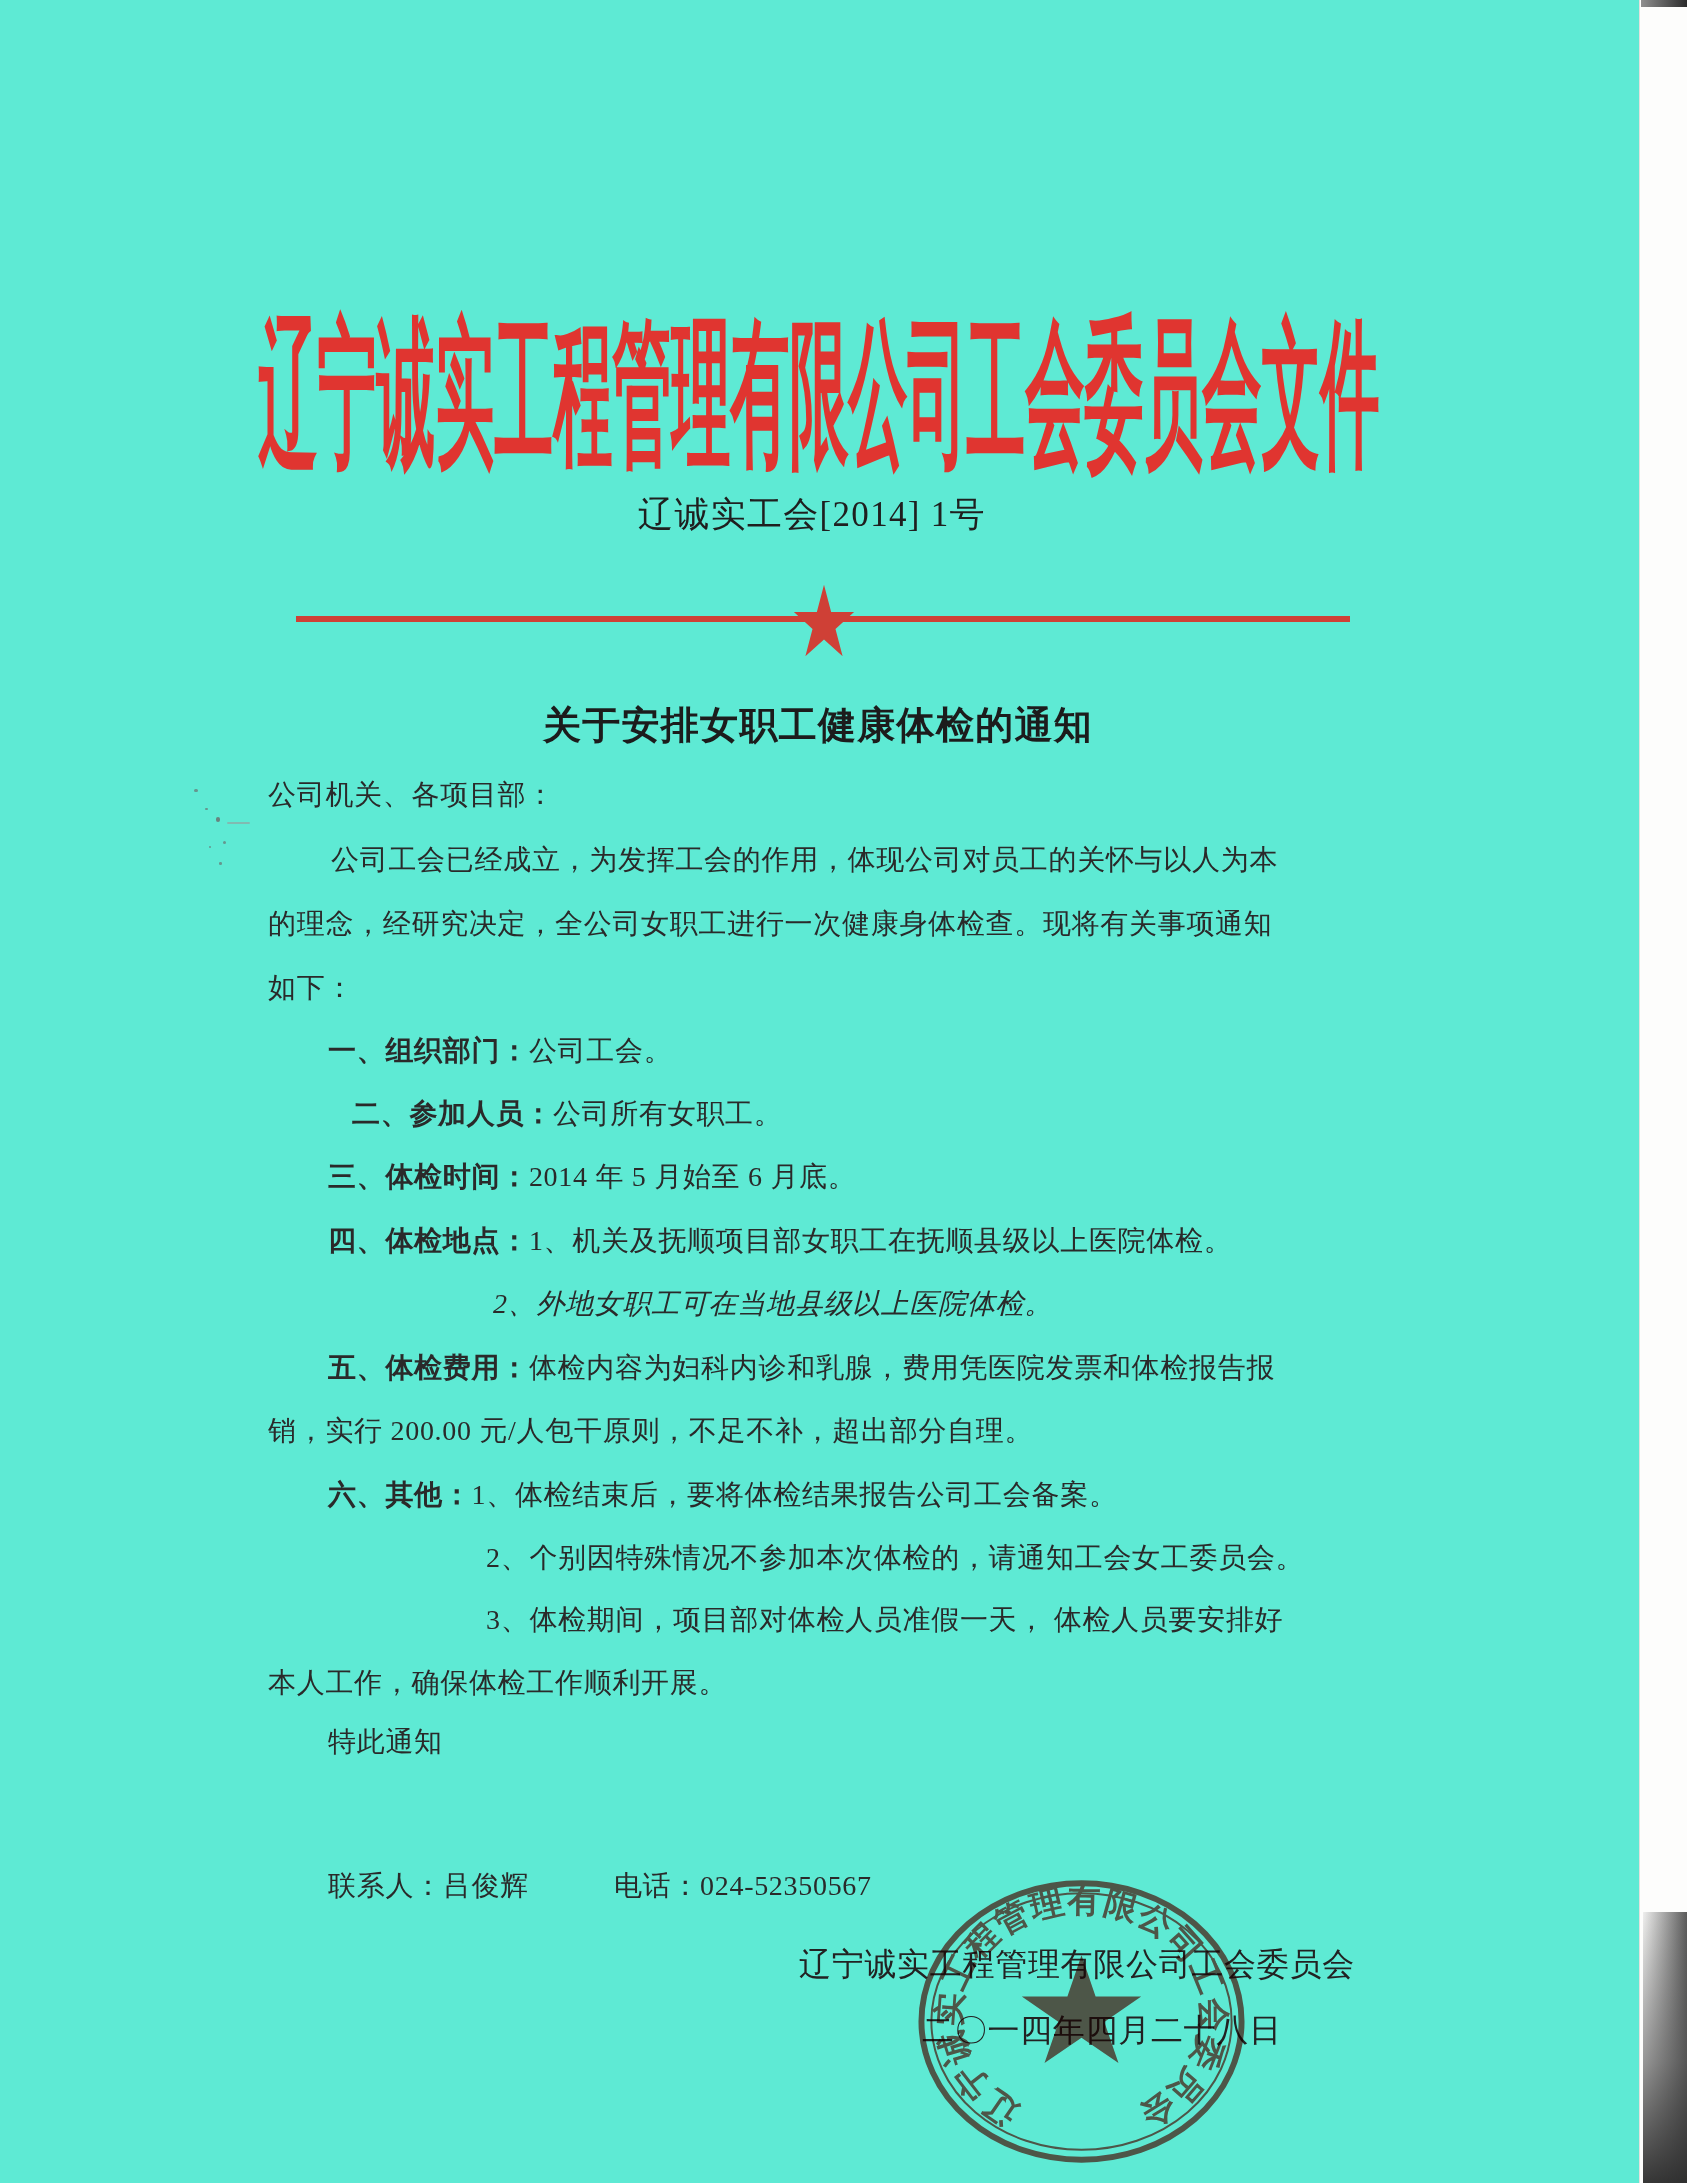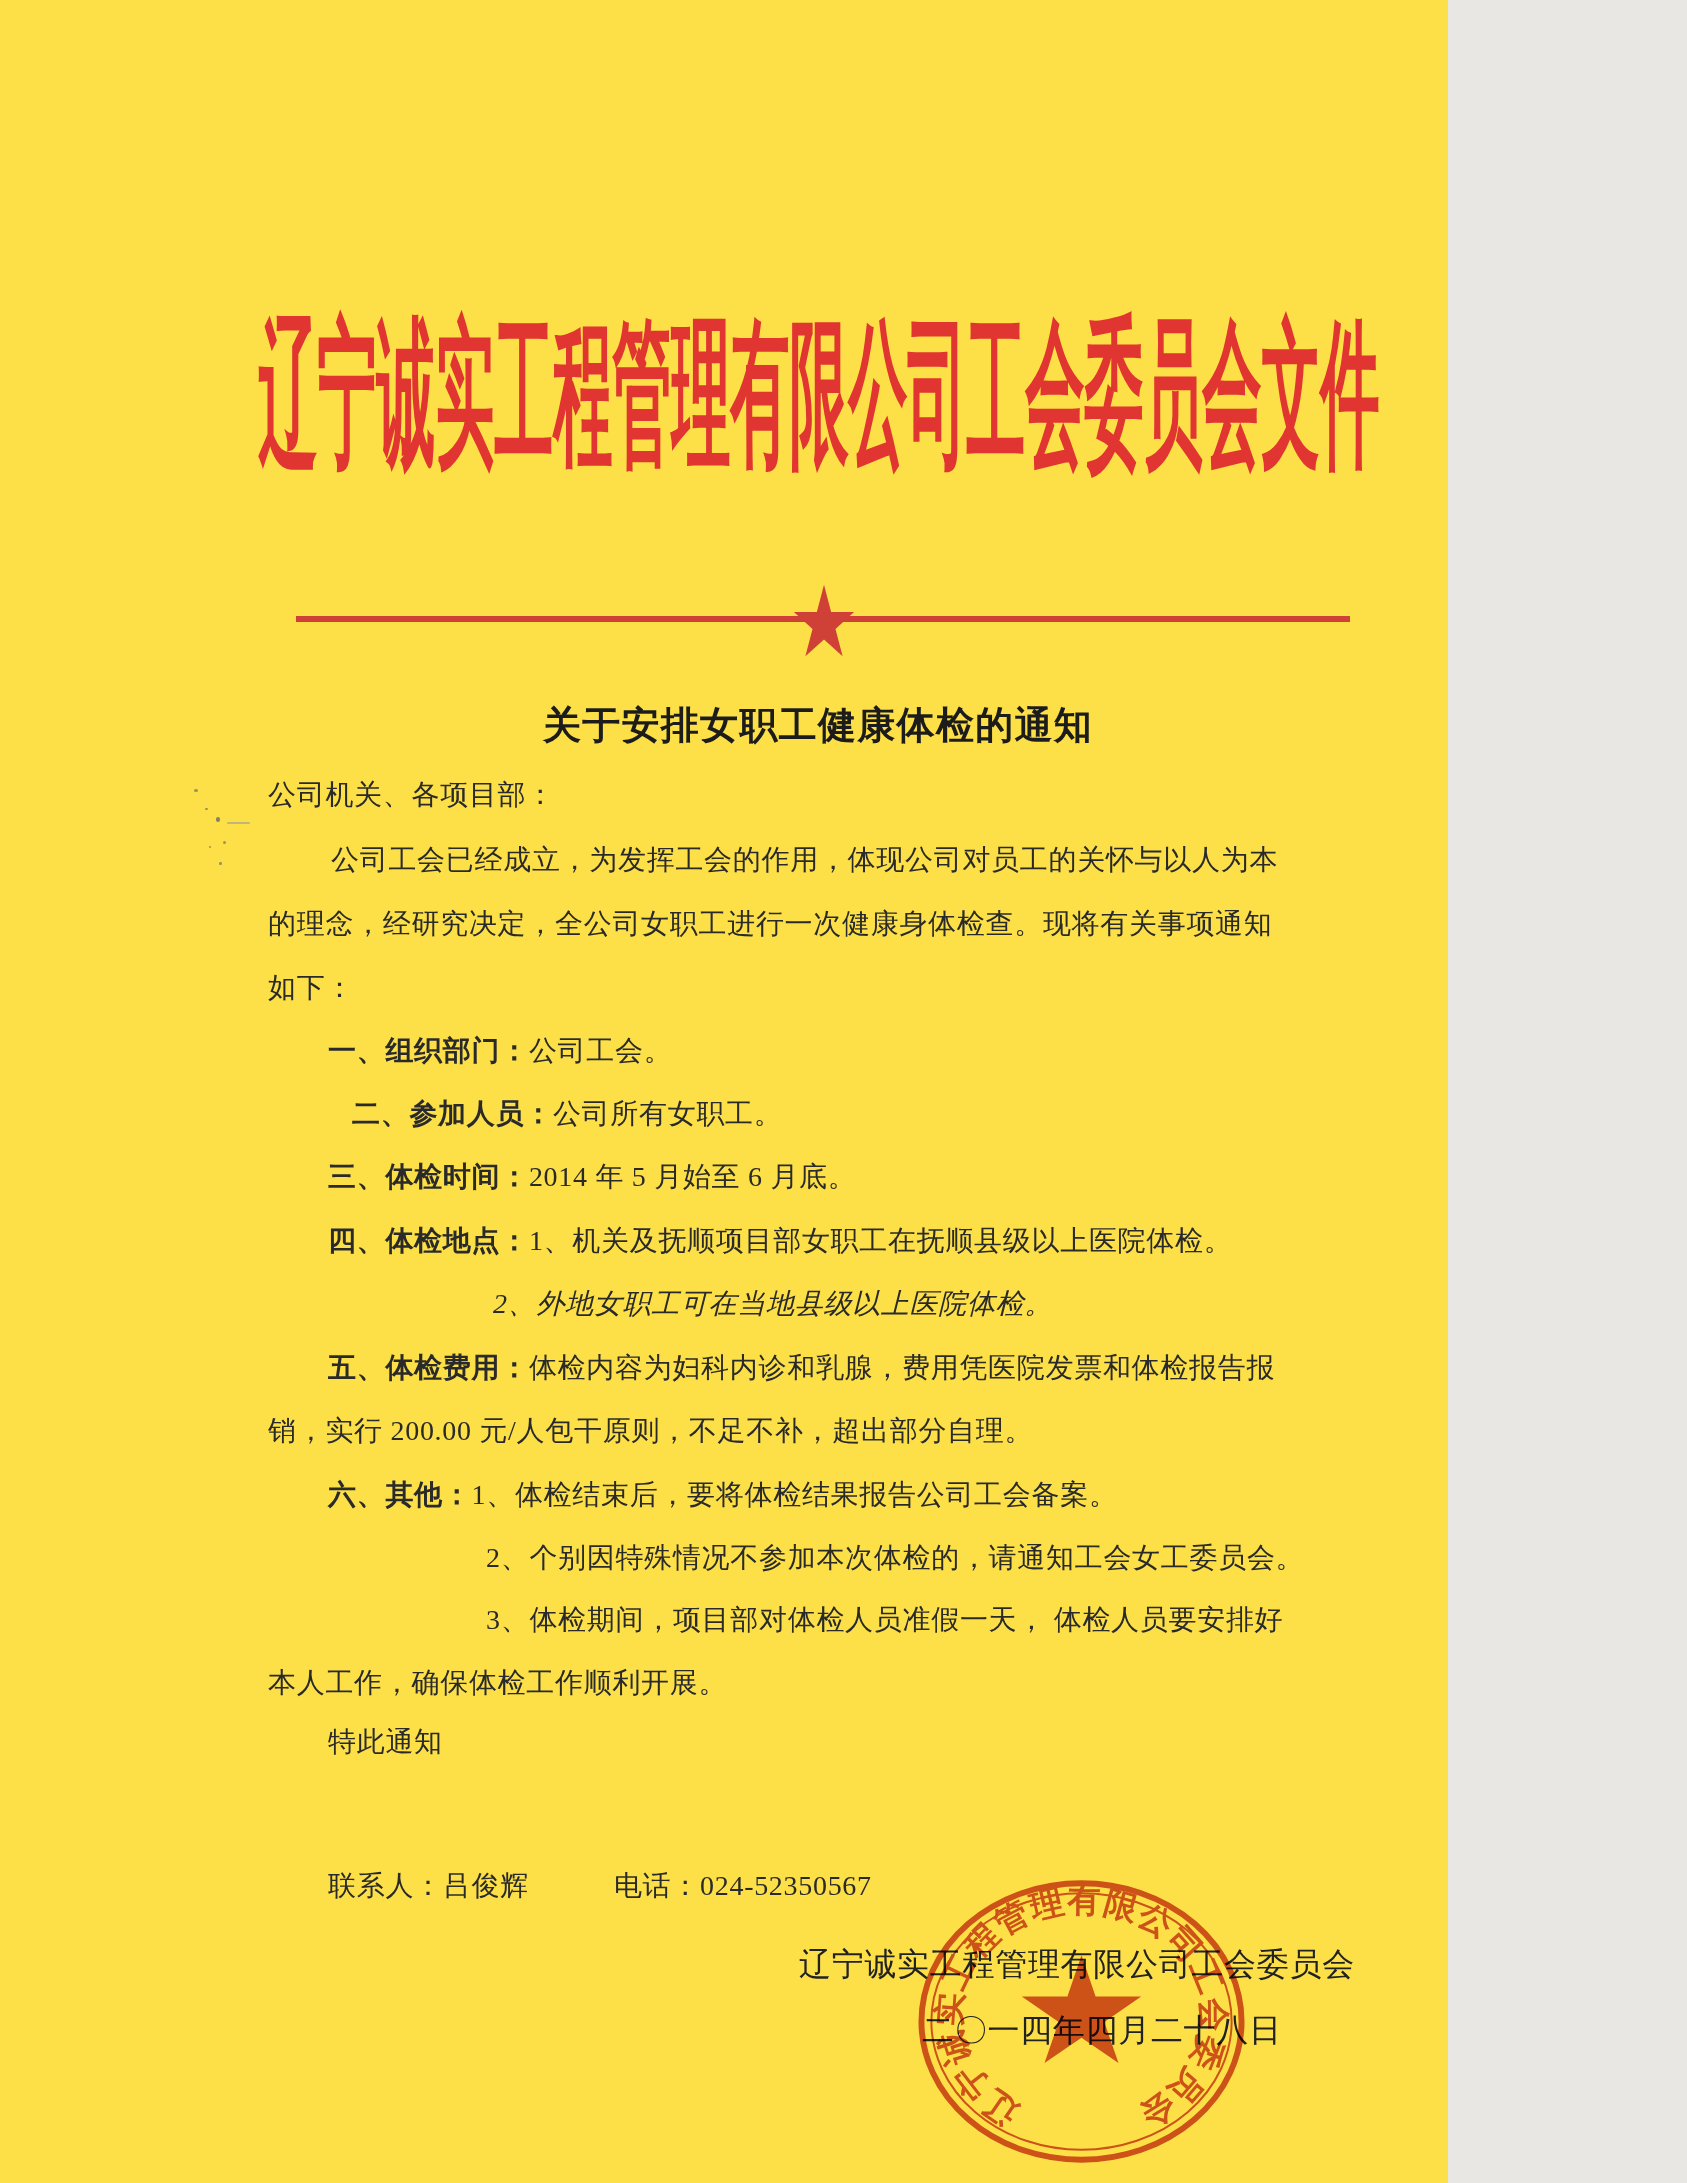--- a/index.html
+++ b/index.html
@@ -1,19 +1,19 @@
 <!DOCTYPE html>
 <html style="font-size:10.6px"><head>
 <meta charset="utf-8">
 <style>
   html,body{margin:0;padding:0;background:#e9e7e4;}
   .page{
     position:relative;
-    width:1448px;height:2183px;
-    background:#fde047;
+    width:1687px;height:2183px;
+    background:#5eead4;
     overflow:hidden;
     font-family:"Liberation Serif", serif;
     color:#262626;
   }
   
   .red-title{
     position:absolute;top:289px;left:819px;
     transform:translateX(-50%) scaleY(2.72);
     transform-origin:top center;
     white-space:nowrap;
@@ -93,20 +93,21 @@
   .smudge i:nth-child(5){left:20px;top:65px;width:2px;height:2px;}
   .smudge i:nth-child(6){left:30px;top:81px;width:2.6px;height:2.6px;}
   .smudge .dash{position:absolute;left:38px;top:41px;width:22.5px;height:2px;background:#9a9a9a;opacity:.6;border-radius:1.3px;}
 </style>
 </head>
 <body>
 
 <div class="page">
 
   <div class="red-title">辽宁诚实工程管理有限公司工会委员会文件</div>
+  <div class="doc-no">辽诚实工会[2014] 1号</div>
   <div class="rule"></div>
   <svg class="rule-star" viewBox="0 0 100 124" xmlns="http://www.w3.org/2000/svg">
     <polygon points="50,4 60.8,45.5 95.6,45.5 67.4,71.1 78.2,112.5 50,86.9 21.8,112.5 32.6,71.1 4.4,45.5 39.2,45.5" fill="#cf4036"></polygon>
   </svg>
 
   <div class="h1">关于安排女职工健康体检的通知</div>
 
   <div class="line" style="top:781px;">公司机关、各项目部：</div>
   <div class="line" style="top:846px;left:331px;">公司工会已经成立，为发挥工会的作用，体现公司对员工的关怀与以人为本</div>
   <div class="line" style="top:910px;">的理念，经研究决定，全公司女职工进行一次健康身体检查。现将有关事项通知</div>

